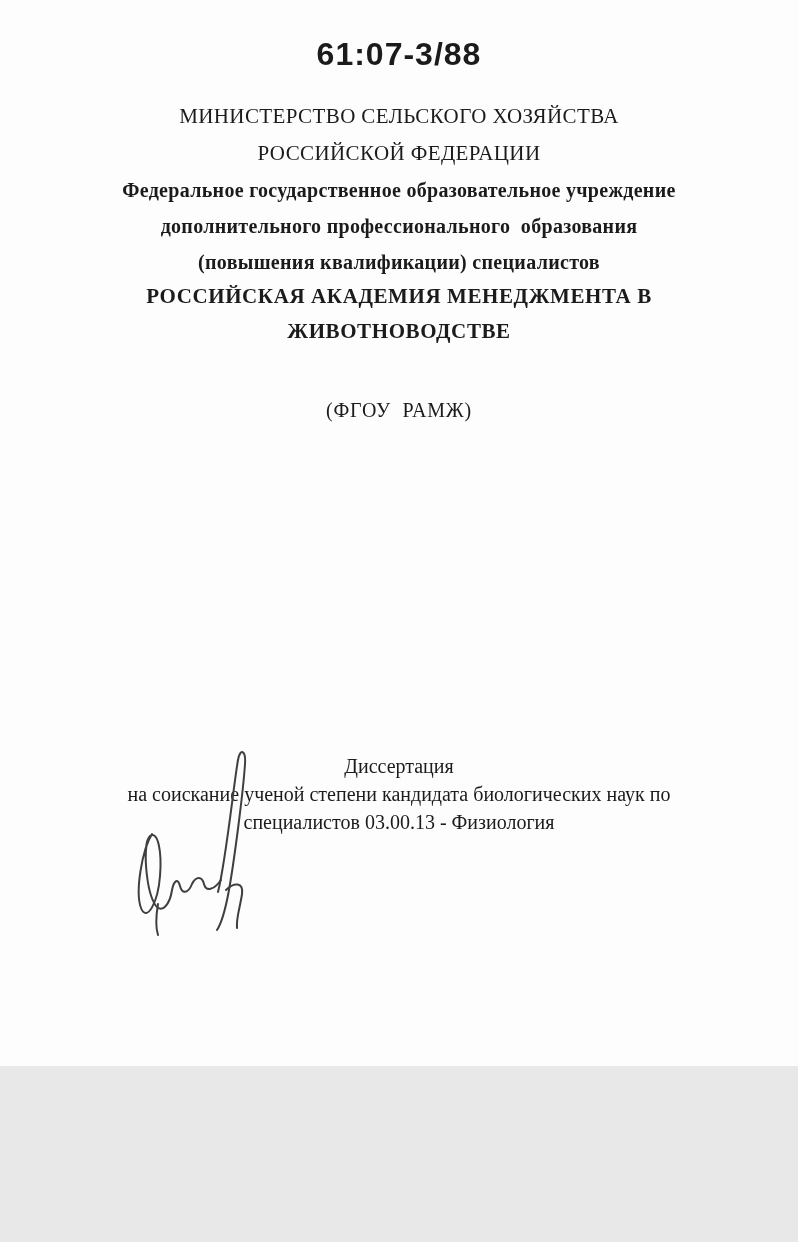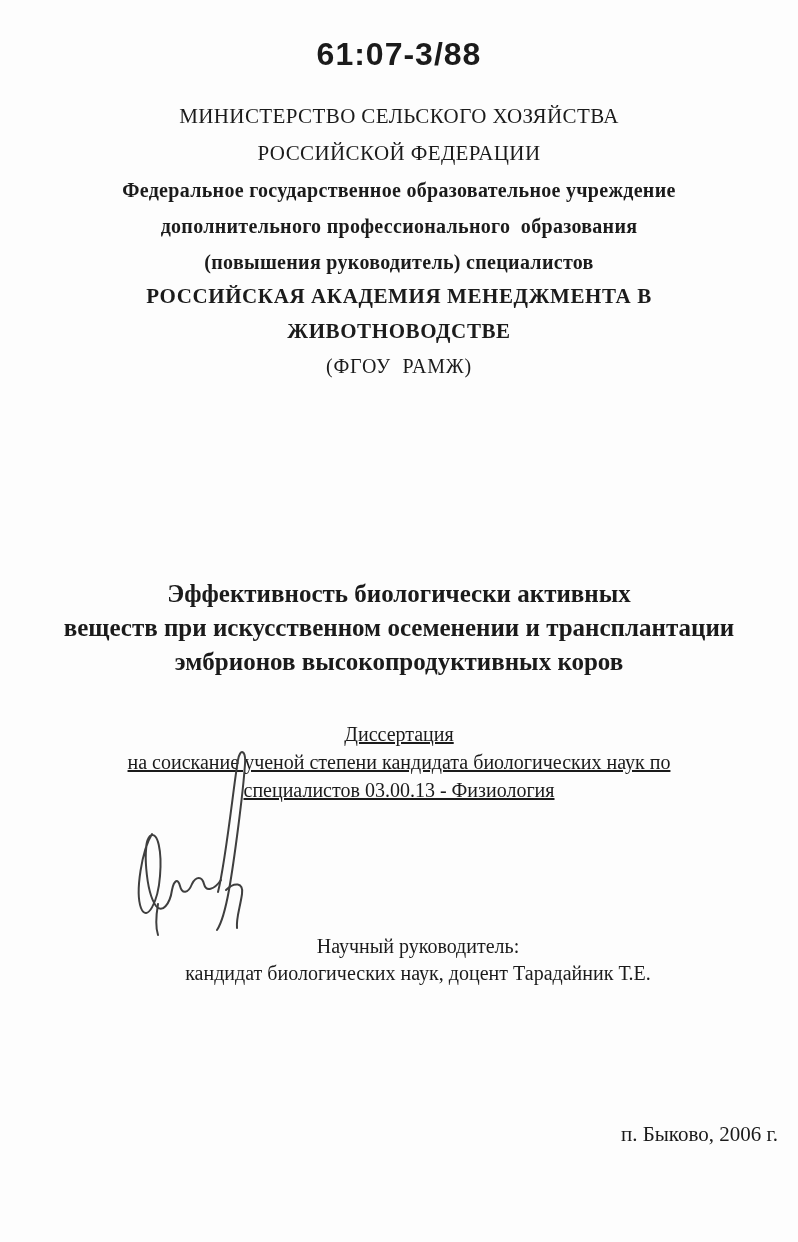--- a/index.html
+++ b/index.html
@@ -1,21 +1,21 @@
 <!DOCTYPE html>
 <html><head>
 <meta charset="utf-8">
 <style>
   * { margin: 0; padding: 0; box-sizing: border-box; }
   html, body { background: #e8e8e8; }
   body { width: 798px; }
   .page {
     position: relative;
     width: 798px;
-    height: 1242px;
+    height: 1066px;
     background: #fdfdfd;
     color: #1b1b1b;
     font-family: "Liberation Serif", "DejaVu Serif", serif;
     overflow: hidden;
   }
   .abs { position: absolute; left: 0; right: 0; text-align: center; }
   .line { white-space: pre-wrap; }
 
   .doc-number {
     top: 36px;
@@ -41,38 +41,38 @@
     top: 279px;
     font-size: 21px;
     font-weight: 700;
     line-height: 35px;
     letter-spacing: 0.6px;
   }
   .academy .abbr {
     font-weight: 400;
     font-size: 20px;
     letter-spacing: 0.8px;
+    margin-top: 44px;
   }
   .author {
     top: 490px;
     font-size: 22px;
     font-weight: 700;
     letter-spacing: 0.3px;
   }
   .title {
     top: 577px;
     font-size: 25px;
     font-weight: 700;
     line-height: 34px;
   }
   .dissertation {
-    top: 720px;
+    top: 752px;
     font-size: 20px;
     line-height: 28px;
-    text-decoration: underline;
   }
   .supervisor {
     top: 933px;
     left: 38px;
     right: 0;
     font-size: 20px;
     line-height: 27px;
   }
   .footer-line {
     top: 1122px;
@@ -98,53 +98,44 @@
   <div class="abs doc-number">61:07-3/88</div>
 
   <div class="abs ministry">
     <div class="line">МИНИСТЕРСТВО СЕЛЬСКОГО ХОЗЯЙСТВА</div>
     <div class="line">РОССИЙСКОЙ ФЕДЕРАЦИИ</div>
   </div>
 
   <div class="abs institution">
     <div class="line">Федеральное государственное образовательное учреждение</div>
     <div class="line">дополнительного профессионального  образования</div>
-    <div class="line">(повышения руководитель) специалистов</div>
+    <div class="line">(повышения квалификации) специалистов</div>
   </div>
 
   <div class="abs academy">
     <div class="line">РОССИЙСКАЯ АКАДЕМИЯ МЕНЕДЖМЕНТА В</div>
     <div class="line">ЖИВОТНОВОДСТВЕ</div>
     <div class="line abbr">(ФГОУ  РАМЖ)</div>
   </div>
 
 
-  <div class="abs title">
-    <div class="line">Эффективность биологически активных</div>
-    <div class="line">веществ при искусственном осеменении и трансплантации</div>
-    <div class="line">эмбрионов высокопродуктивных коров</div>
-  </div>
 
   <div class="abs dissertation">
     <div class="line">Диссертация</div>
     <div class="line">на соискание ученой степени кандидата биологических наук по</div>
     <div class="line">специалистов 03.00.13 - Физиология</div>
   </div>
 
   <div class="signature">
     <svg viewBox="0 0 145 195" xmlns="http://www.w3.org/2000/svg">
       <g fill="none" stroke="#3f3f3f" stroke-width="2" stroke-linecap="round" stroke-linejoin="round">
         <path d="M 96 150 C 104 118, 112 40, 116 18 C 118 6, 124 8, 123 22 C 121 52, 112 120, 107 148 C 103 170, 99 182, 95 188"></path>
         <path d="M 30 92 C 20 108, 13 150, 19 166 C 25 181, 36 160, 38 134 C 40 110, 36 88, 28 94 C 20 102, 24 150, 34 164 C 40 172, 48 162, 50 148 C 52 138, 56 136, 58 144 C 60 152, 66 152, 70 142 C 74 134, 80 134, 82 142 C 84 150, 92 148, 99 138"></path>
         <path d="M 104 148 C 112 140, 122 140, 120 152 C 118 166, 114 176, 115 186"></path>
         <path d="M 36 162 C 34 174, 33 184, 36 193"></path>
       </g>
     </svg>
   </div>
 
-  <div class="abs supervisor">
-    <div class="line">Научный руководитель:</div>
-    <div class="line">кандидат биологических наук, доцент Тарадайник Т.Е.</div>
-  </div>
 
   <div class="abs footer-line">п. Быково, 2006 г.</div>
 
 </div>
 
 </body></html>

